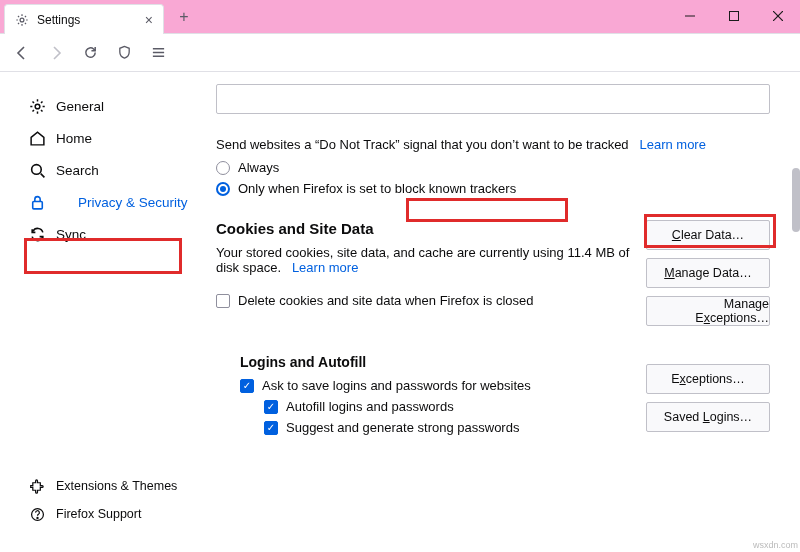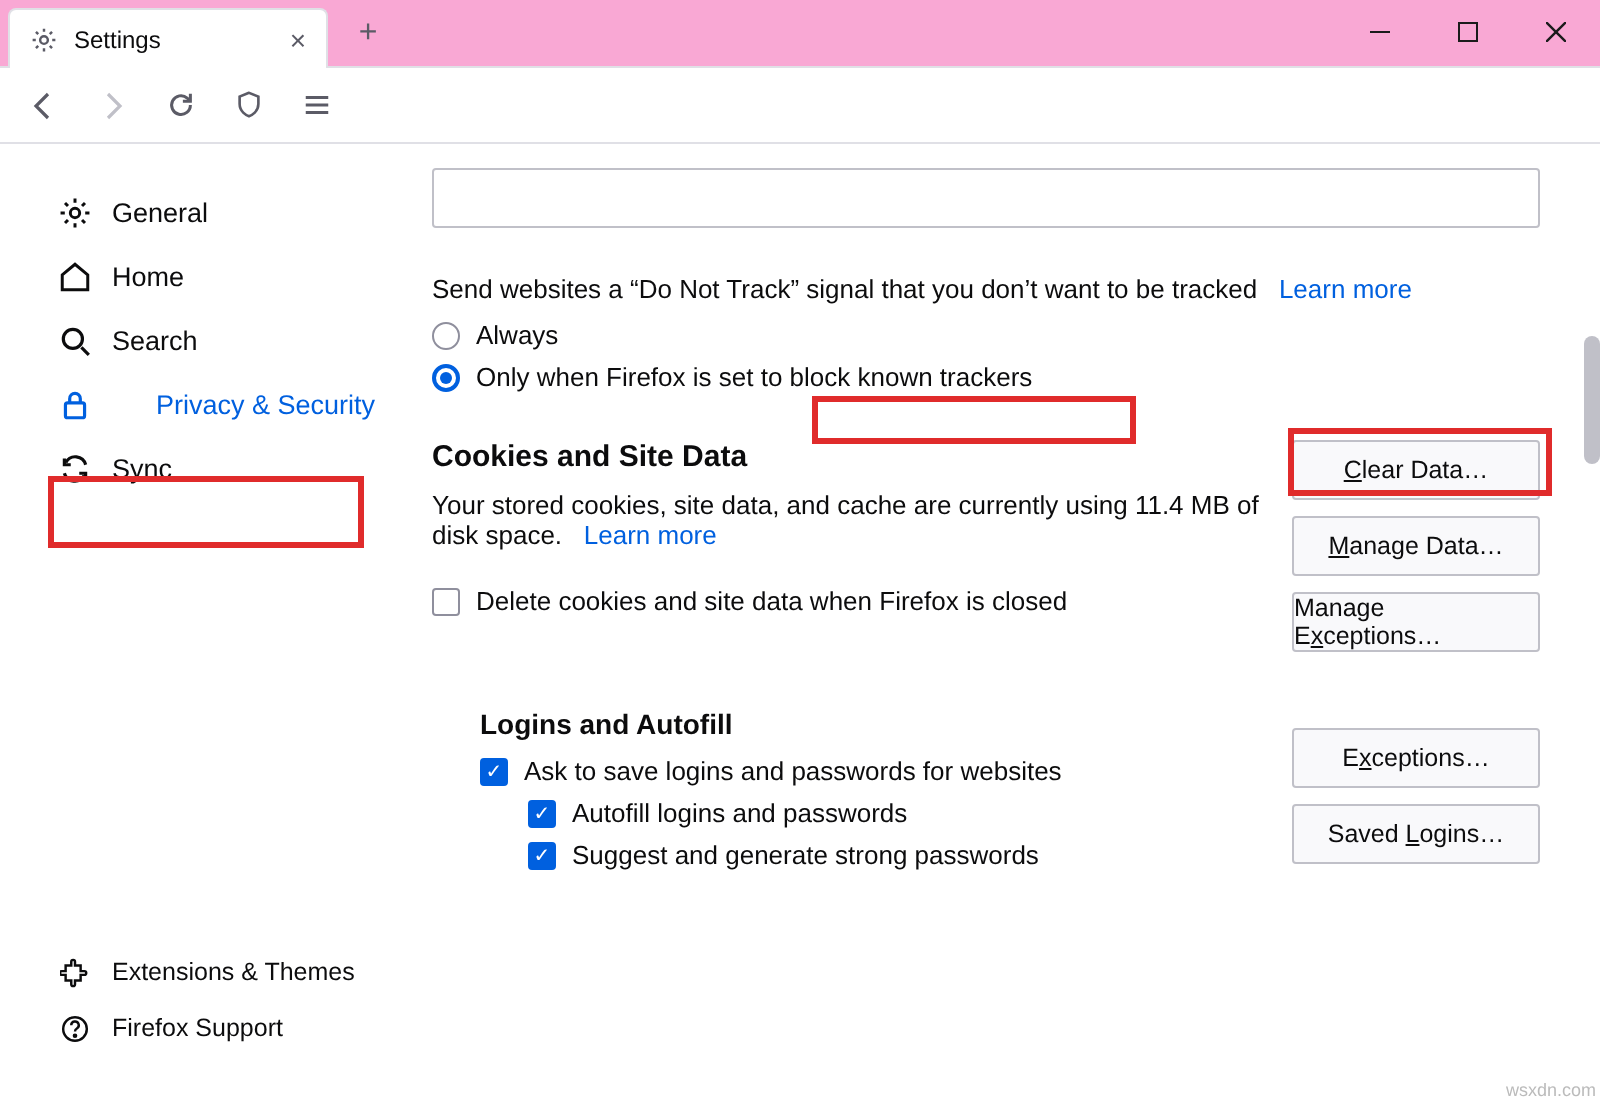--- a/index.html
+++ b/index.html
@@ -44,21 +44,21 @@
     .radio { width: 14px; height: 14px; border: 1px solid #8f8f9d; border-radius: 50%; display:inline-flex; align-items:center; justify-content:center; }
     .radio.sel { border: 2px solid #0060df; }
     .radio.sel::after { content:''; width:6px; height:6px; background:#0060df; border-radius:50%; }
     .check { width: 14px; height: 14px; border: 1px solid #8f8f9d; border-radius: 2px; display:inline-flex; align-items:center; justify-content:center; background:#fff; }
     .check.on { background:#0060df; border-color:#0060df; color:#fff; font-size:10px; }
 
     .section-row { display: flex; align-items: flex-start; justify-content: space-between; margin-top: 24px; }
     .section-left { flex: 1; padding-right: 12px; }
     .section-title { font-size: 15px; font-weight: 600; margin-bottom: 8px; }
     .cookies-hl { position:absolute; border:3px solid #e02b2b; left: 206px; top: 126px; width: 162px; height: 24px; pointer-events:none; }
-    .btn-col { display:flex; flex-direction:column; gap:8px; width: 124px; }
+    .btn-col { display:flex; flex-direction:column; gap:8px; width: 124px; text-align: right; }
     .btn { height: 30px; border: 1px solid #c0c0c8; background: #f9f9fb; font-size: 12.5px; cursor: pointer; border-radius: 2px; display:flex; align-items:center; justify-content:center; }
     .btn-hl { border:3px solid #e02b2b; position:absolute; right: 24px; top: 142px; width: 132px; height: 34px; pointer-events:none; }
     .u { text-decoration: underline; }
 
     .logins-title { font-size: 14px; font-weight: 600; margin: 22px 0 8px 24px; }
     .indent { margin-left: 24px; }
     .indent2 { margin-left: 48px; }
 
     .scroll-ind { position:absolute; right:0; top: 96px; width: 8px; height: 64px; background: #c0c0c8; border-radius: 4px; }
 

